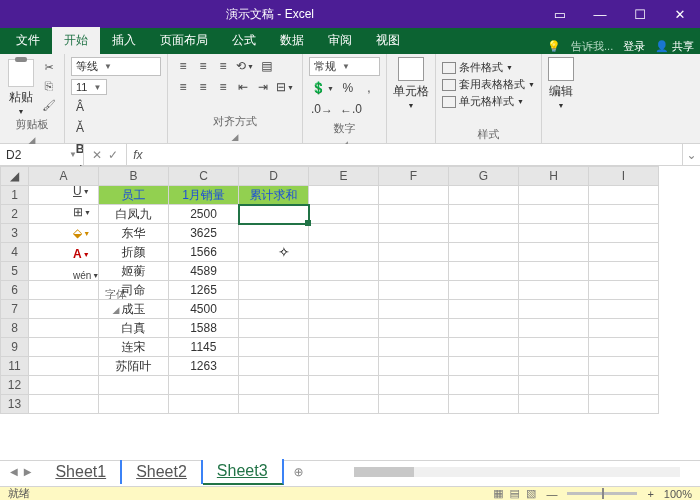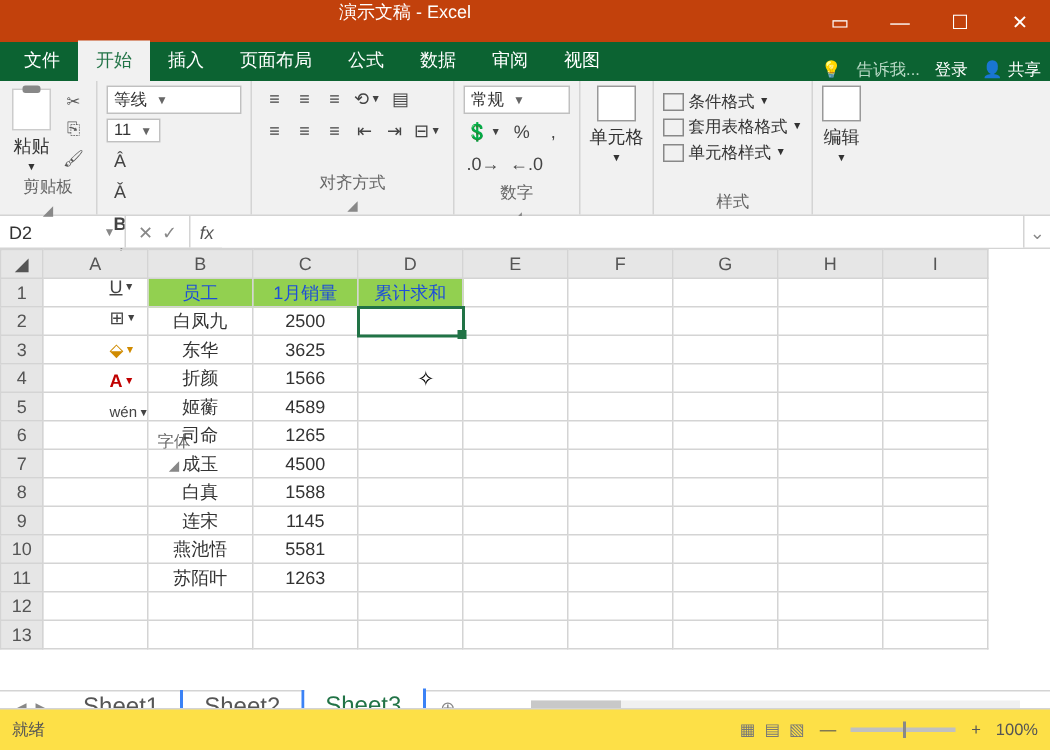--- a/index.html
+++ b/index.html
@@ -1,17 +1,17 @@
 <!DOCTYPE html>
 <html><head>
 <meta charset="utf-8">
 <style>
 * { margin: 0; padding: 0; box-sizing: border-box; font-family: "Microsoft YaHei", sans-serif; }
 body { background: #fff; width: 700px; height: 500px; overflow: hidden; font-size: 12px; color: #333; }
-.titlebar { background: #c2410c; height: 28px; display: flex; align-items: flex-start; color: #fff; }
+.titlebar { background: #4c1d95; height: 28px; display: flex; align-items: center; color: #fff; }
 .titlebar .spacer { flex: 1; }
 .titlebar .title { flex: 2; text-align: center; font-size: 12px; }
 .titlebar .winbtns { display: flex; gap: 0; }
 .titlebar .winbtn { width: 40px; height: 28px; display: flex; align-items: center; justify-content: center; font-size: 13px; }
 .tabs { background: #0c6332; height: 26px; display: flex; align-items: flex-end; color: #fff; padding-left: 4px; }
 .tab { padding: 5px 12px; font-size: 12px; cursor: pointer; }
 .tab.active { background: #f1f1f1; color: #217346; }
 .tabs .right { margin-left: auto; display: flex; align-items: center; padding-right: 6px; gap: 10px; font-size: 11px; }
 .tabs .right .tellme { color: #b8d9c5; }
 .ribbon { background: #f1f1f1; border-bottom: 1px solid #d4d4d4; height: 90px; display: flex; }
@@ -57,21 +57,21 @@
 .sel-cell { outline: 2px solid #217346; outline-offset: -1px; position: relative; }
 .sel-cell::after { content: ""; position: absolute; right: -3px; bottom: -3px; width: 6px; height: 6px; background: #217346; }
 .cursor-plus { position: absolute; left: 278px; top: 78px; font-size: 14px; color: #000; pointer-events: none; }
 .sheet-tabs { position: absolute; bottom: 18px; left: 0; right: 0; height: 22px; background: #fff; border-top: 1px solid #d4d4d4; display: flex; align-items: center; }
 .nav-arrows { display: flex; gap: 6px; padding: 0 10px; color: #888; font-size: 10px; }
 .sheet-tab { padding: 3px 14px; border-right: 2px solid #3b82f6; font-size: 16px; color: #555; cursor: pointer; text-decoration: underline; }
 .sheet-tab.active { border-bottom: 2px solid #217346; color: #217346; background: #fff; }
 .sheet-add { padding: 0 10px; color: #888; }
 .sheet-tabs .scroll-track { flex: 1; margin: 0 20px 0 40px; height: 10px; background: #f0f0f0; position: relative; }
 .sheet-tabs .scroll-thumb { position: absolute; left: 0; width: 60px; height: 10px; background: #c8c8c8; }
-.statusbar { position: absolute; bottom: 0; left: 0; right: 0; height: 28px; background: #fde047; border-top: 1px solid #d4d4d4; display: flex; align-items: center; font-size: 11px; color: #555; padding: 0 8px; }
+.statusbar { position: absolute; bottom: 0; left: 0; right: 0; height: 14px; background: #fef9c3; border-top: 1px solid #d4d4d4; display: flex; align-items: center; font-size: 11px; color: #555; padding: 0 8px; }
 .statusbar .right { margin-left: auto; display: flex; align-items: center; gap: 10px; }
 .view-btns { display: flex; gap: 6px; color: #777; }
 .zoom-slider { width: 70px; height: 3px; background: #c0c0c0; position: relative; }
 .zoom-slider::before { content: ""; position: absolute; left: 50%; top: -4px; width: 2px; height: 11px; background: #888; }
 </style>
 </head>
 <body>
 
 <div class="titlebar">
   <div class="spacer"></div>
@@ -387,32 +387,20 @@
           <td class="txt-cell">连宋</td>
           <td class="num-cell">1145</td>
           <td></td>
           <td></td>
           <td></td>
           <td></td>
           <td></td>
           <td></td>
         </tr>
     <tr>
-          <th>10</th>
-          <td></td>
-          <td class="txt-cell">燕池悟</td>
-          <td class="num-cell">5581</td>
-          <td></td>
-          <td></td>
-          <td></td>
-          <td></td>
-          <td></td>
-          <td></td>
-        </tr>
-    <tr>
           <th>11</th>
           <td></td>
           <td class="txt-cell">苏陌叶</td>
           <td class="num-cell">1263</td>
           <td></td>
           <td></td>
           <td></td>
           <td></td>
           <td></td>
           <td></td>

